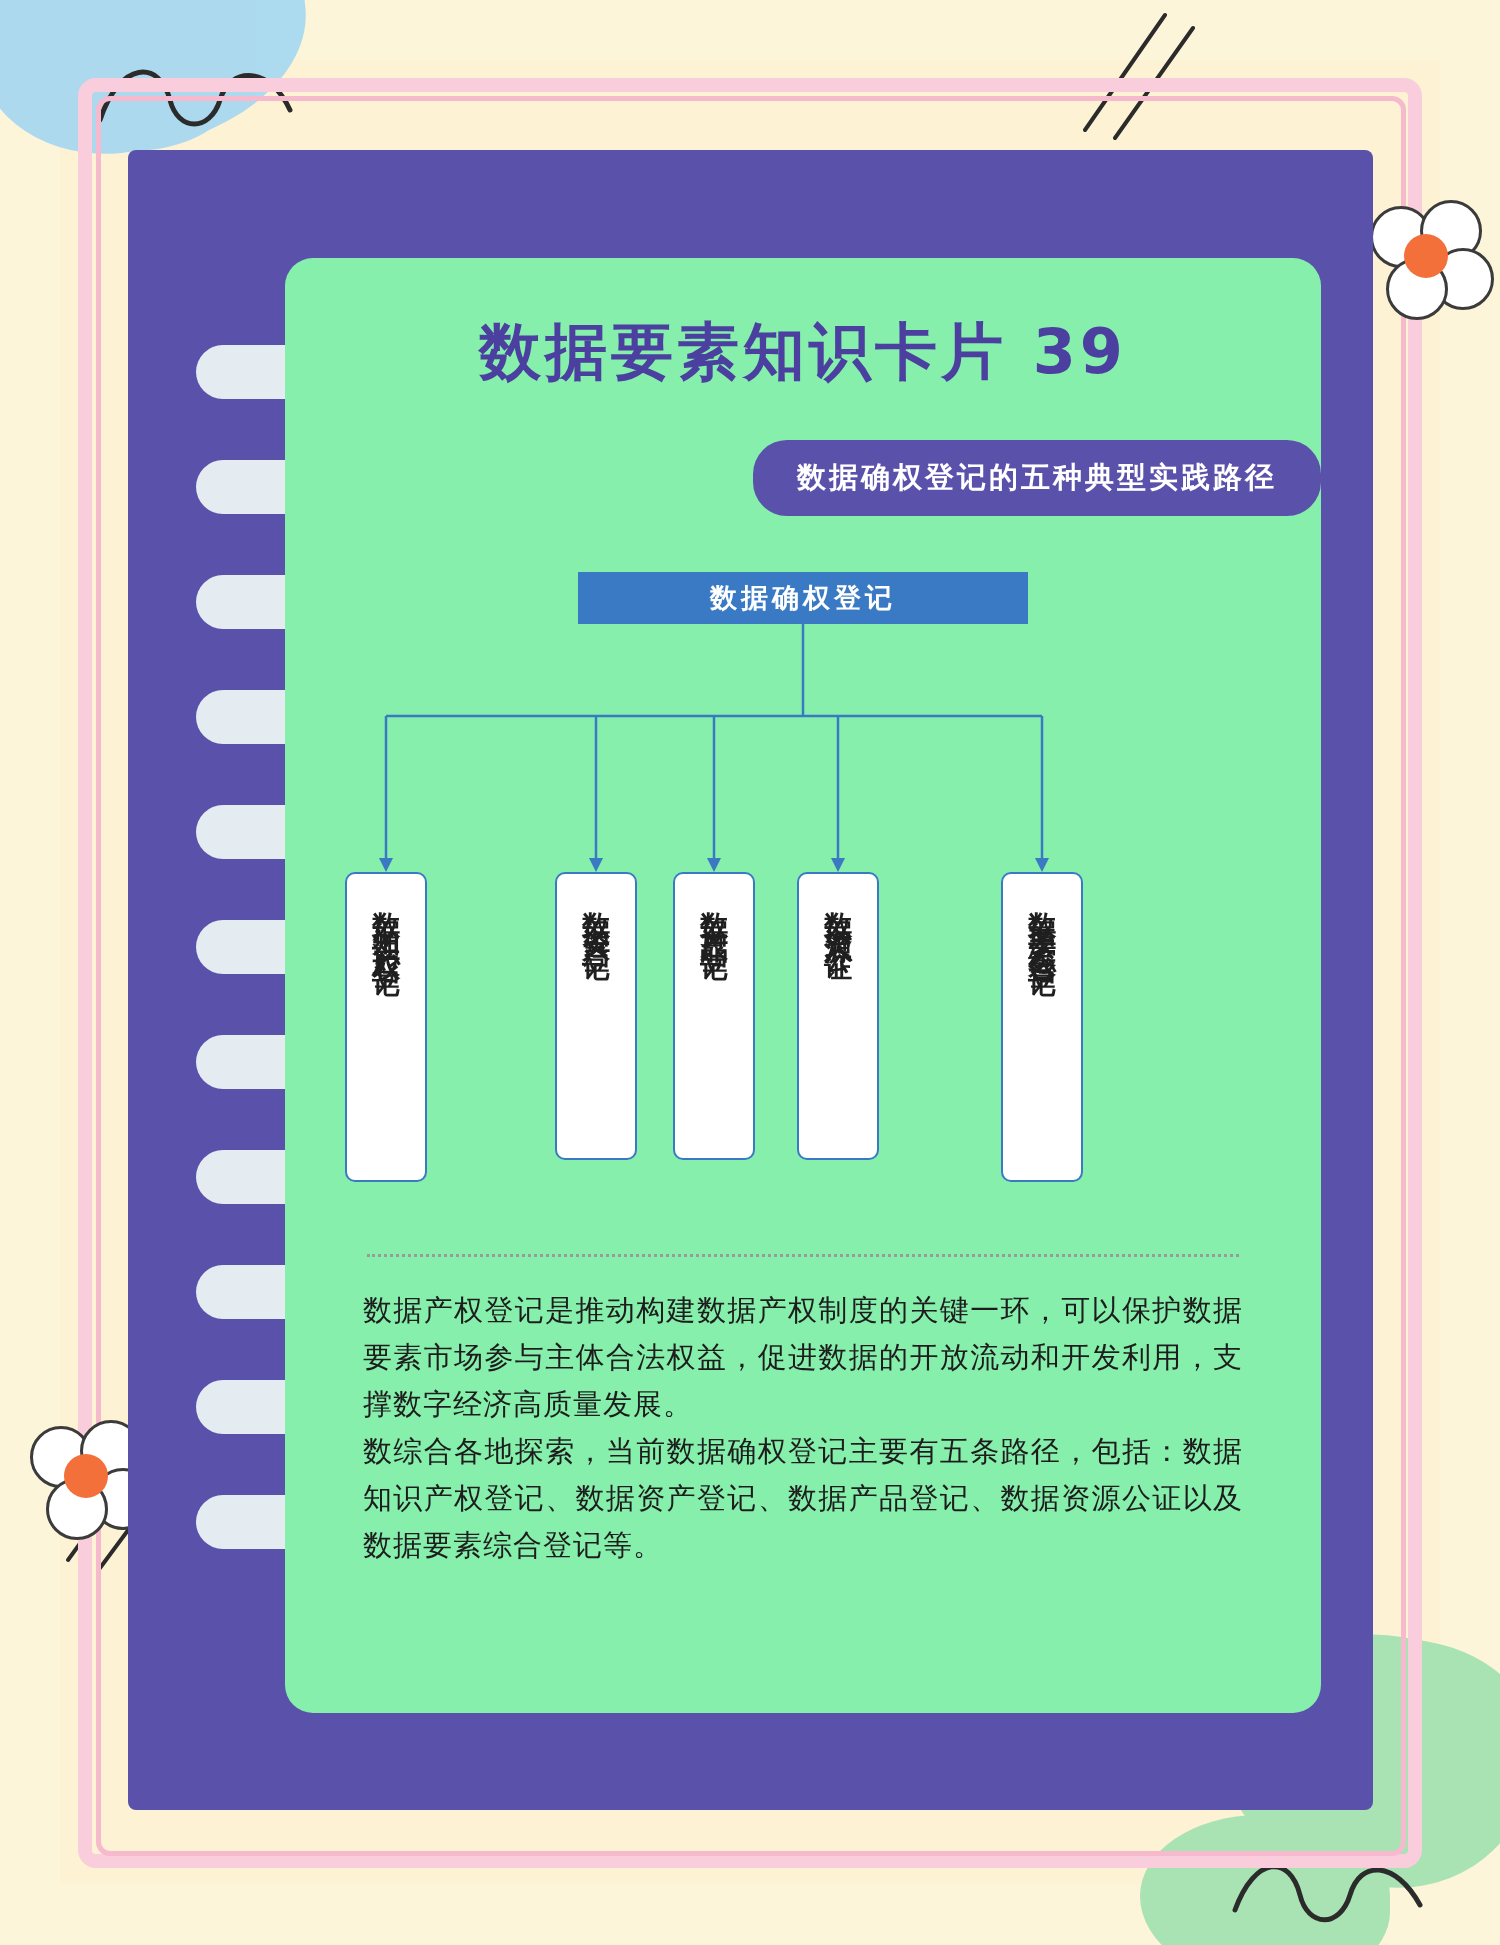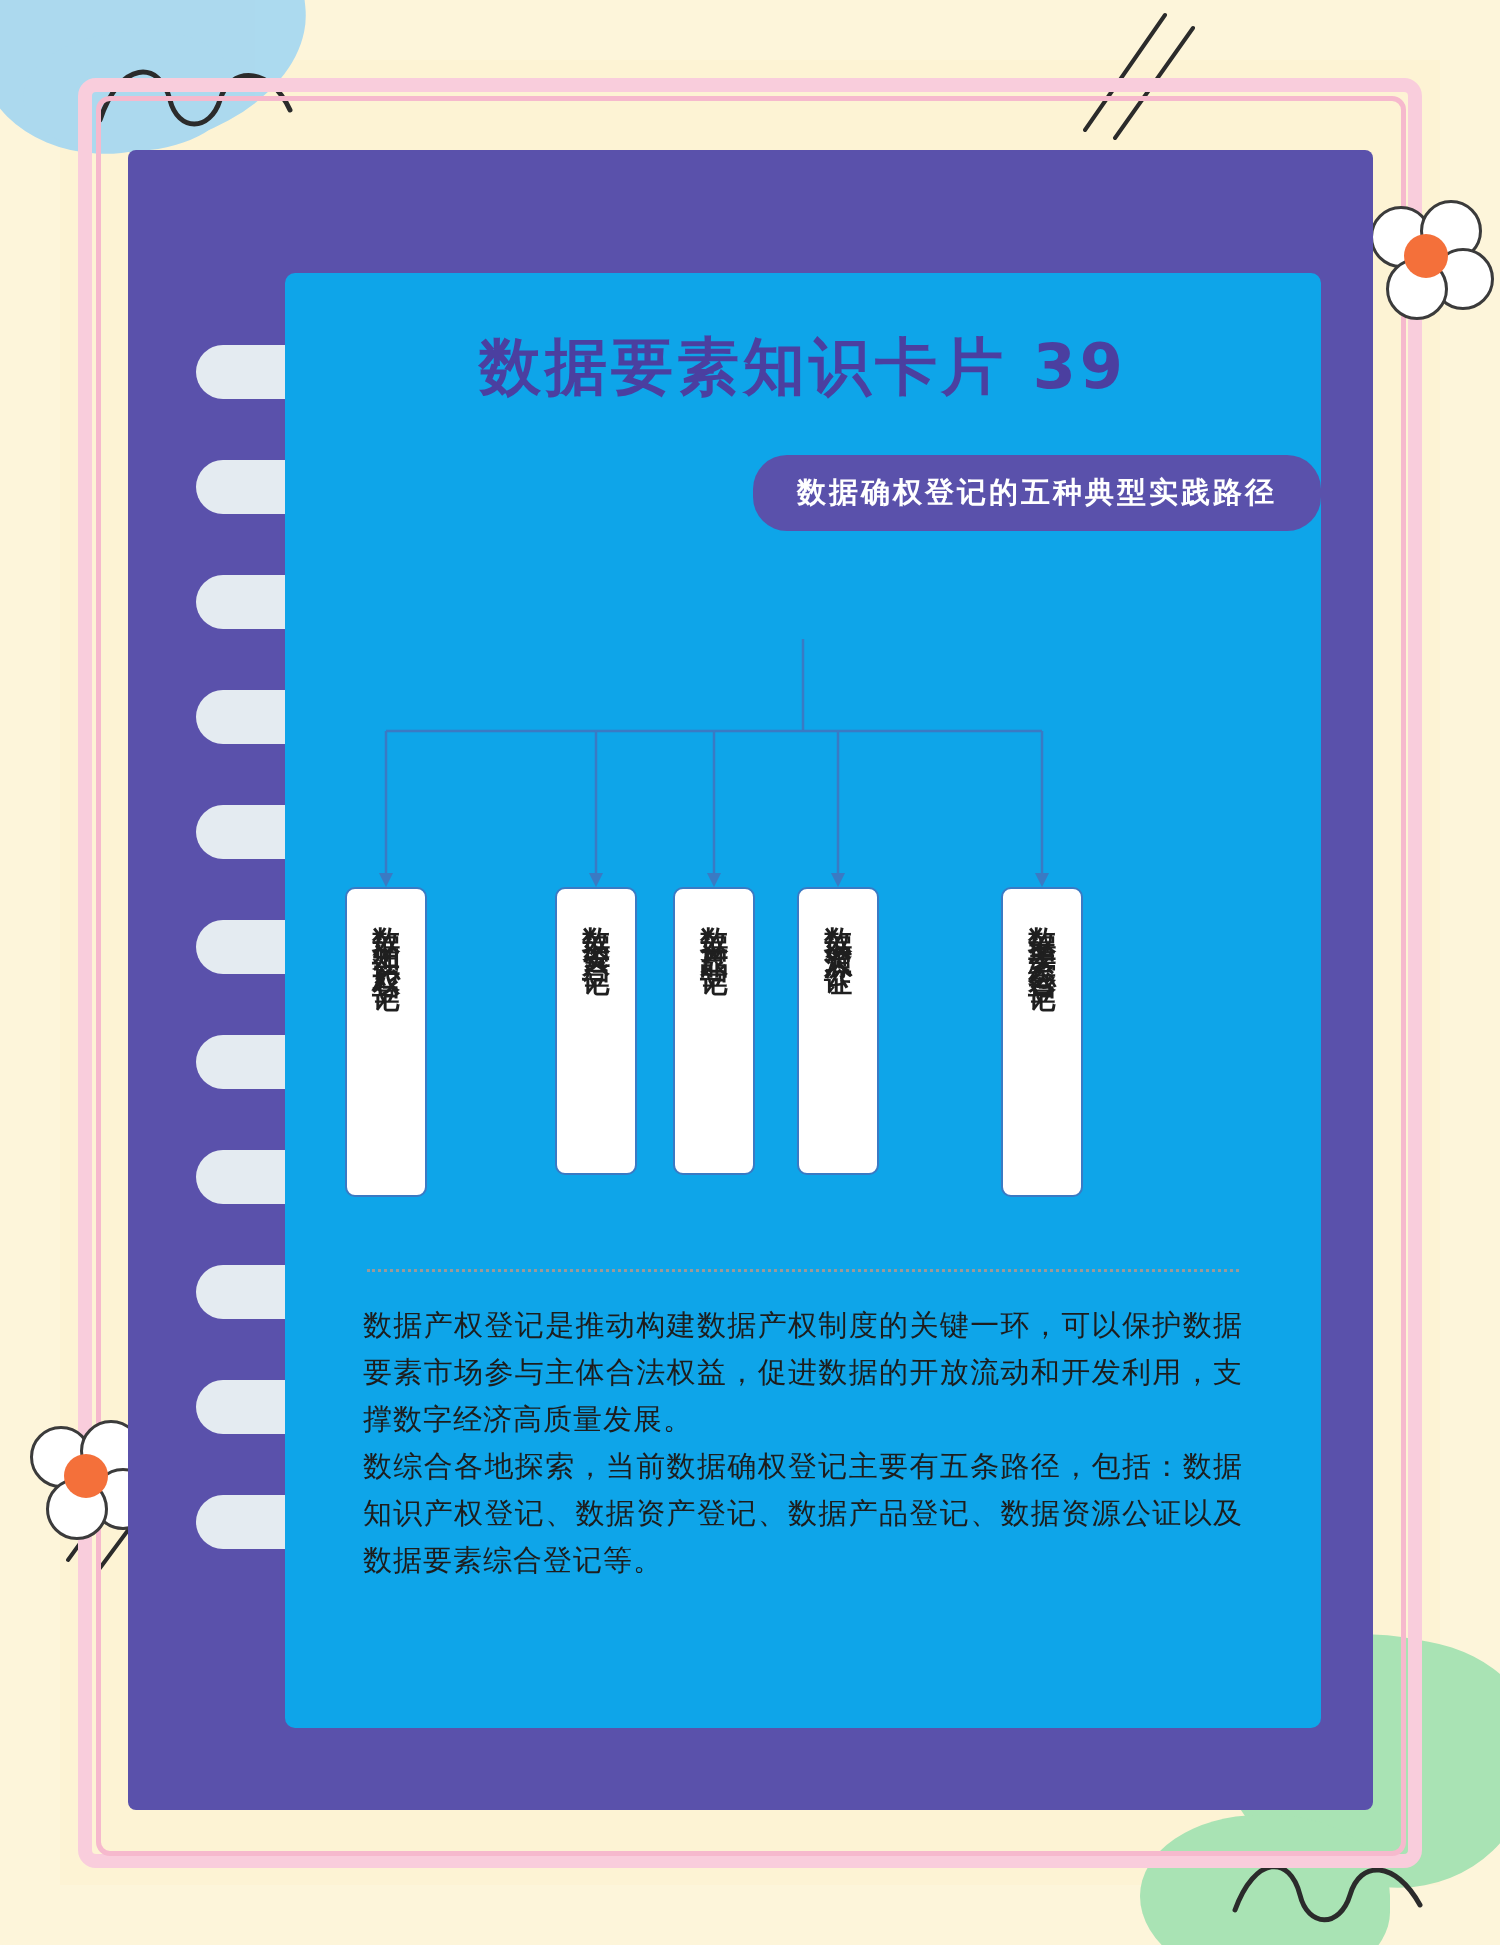--- a/index.html
+++ b/index.html
@@ -121,23 +121,22 @@
   }
   .ring {
     width: 142px; height: 54px;
     background: #e4ebf1;
     border-radius: 27px;
   }
   .paper {
     position: absolute;
     left: 285px; top: 258px;
     width: 1036px; height: 1455px;
-    background: #0ea5e9;
-    border-radius: 10px;
-    margin-top: 15px;
+    background: #86efac;
+    border-radius: 28px;
   }
 
   
   .title {
     margin: 52px 0 0 0;
     text-align: center;
     font-size: 62px;
     font-weight: bold;
     color: #4b3fa0;
     letter-spacing: 4px;
@@ -296,20 +295,21 @@
 <div class="paper">
 
   <div class="title">数据要素知识卡片 39</div>
 
   <div class="subtitle-wrap">
     <div class="subtitle">数据确权登记的五种典型实践路径</div>
   </div>
 
   <div class="diagram">
 
+    <div class="root-box">数据确权登记</div>
 
     <svg class="connector" viewBox="0 0 960 250" preserveAspectRatio="none">
       <g stroke="#3a7ac4" stroke-width="2.5" fill="none">
 
         <path d="M480 0 L480 92"></path>
 
         <path d="M63 92 L719 92"></path>
 
         <path d="M63 92 L63 240"></path>
         <path d="M273 92 L273 240"></path>

